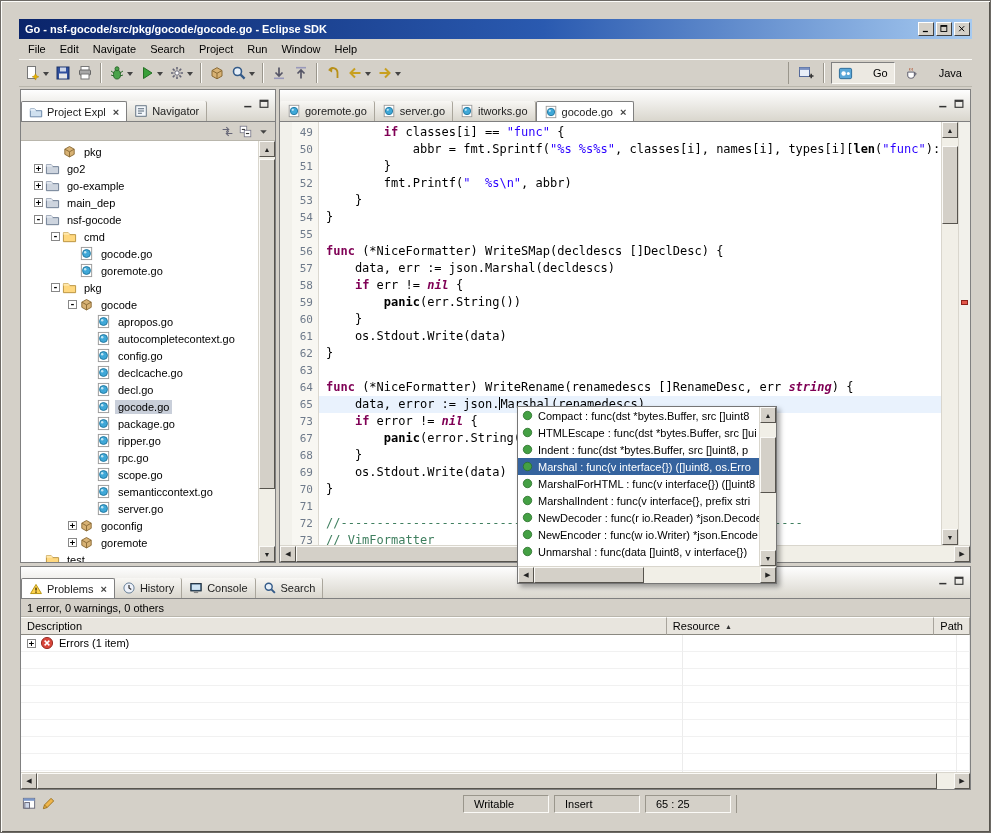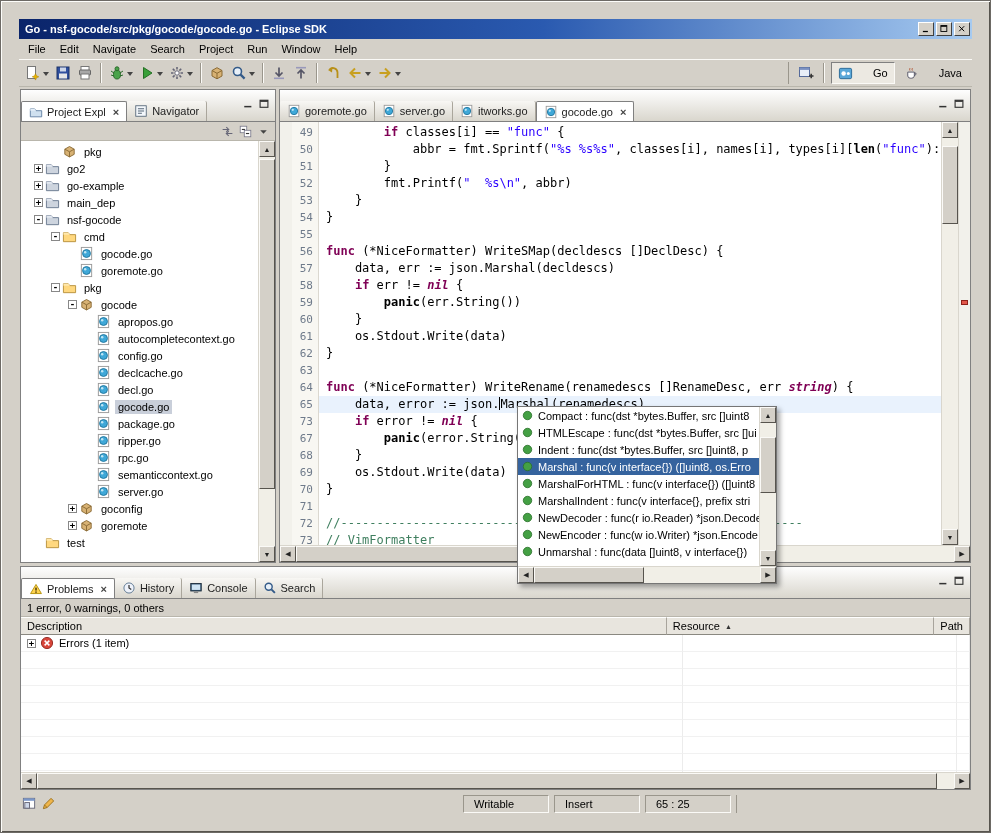--- a/index.html
+++ b/index.html
@@ -606,20 +606,31 @@
             <div class="trow" style="padding-left: 63px;">
               <span class="thandle"></span>
               <span class="icn ticn">
                 <svg viewBox="0 0 16 16">
                   <rect x="2.5" y="1.5" width="11" height="13" fill="#fff" stroke="#999"></rect>
                   <circle cx="8" cy="8" r="4.2" fill="#3fa8d8" stroke="#21769e"></circle>
                   <circle cx="6.6" cy="6.6" r="1.3" fill="#bfe6f5"></circle>
                 </svg>
               </span>
               <span class="tlabel">rpc.go</span>
+            </div>
+            <div class="trow" style="padding-left: 63px;">
+              <span class="thandle"></span>
+              <span class="icn ticn">
+                <svg viewBox="0 0 16 16">
+                  <rect x="2.5" y="1.5" width="11" height="13" fill="#fff" stroke="#999"></rect>
+                  <circle cx="8" cy="8" r="4.2" fill="#3fa8d8" stroke="#21769e"></circle>
+                  <circle cx="6.6" cy="6.6" r="1.3" fill="#bfe6f5"></circle>
+                </svg>
+              </span>
+              <span class="tlabel">scope.go</span>
             </div>
             <div class="trow" style="padding-left: 63px;">
               <span class="thandle"></span>
               <span class="icn ticn">
                 <svg viewBox="0 0 16 16">
                   <rect x="2.5" y="1.5" width="11" height="13" fill="#fff" stroke="#999"></rect>
                   <circle cx="8" cy="8" r="4.2" fill="#3fa8d8" stroke="#21769e"></circle>
                   <circle cx="6.6" cy="6.6" r="1.3" fill="#bfe6f5"></circle>
                 </svg>
               </span>

